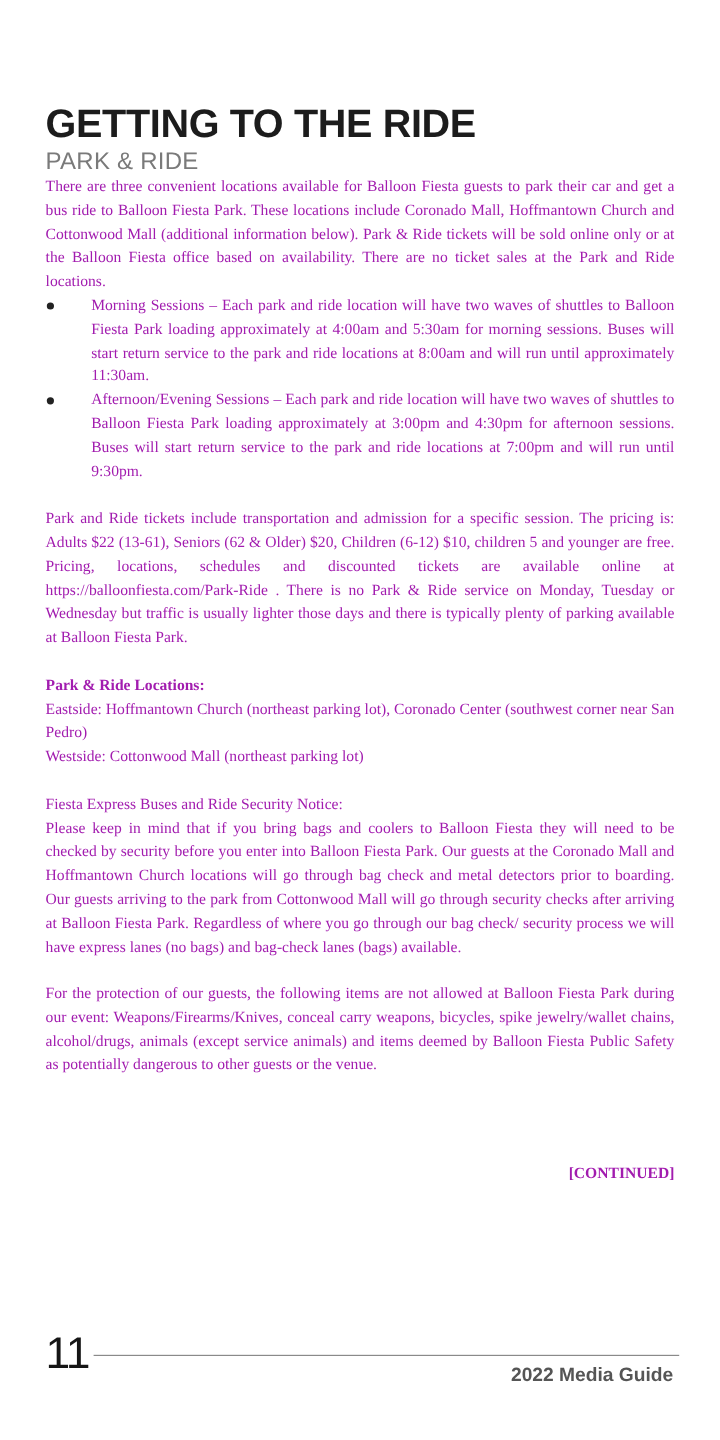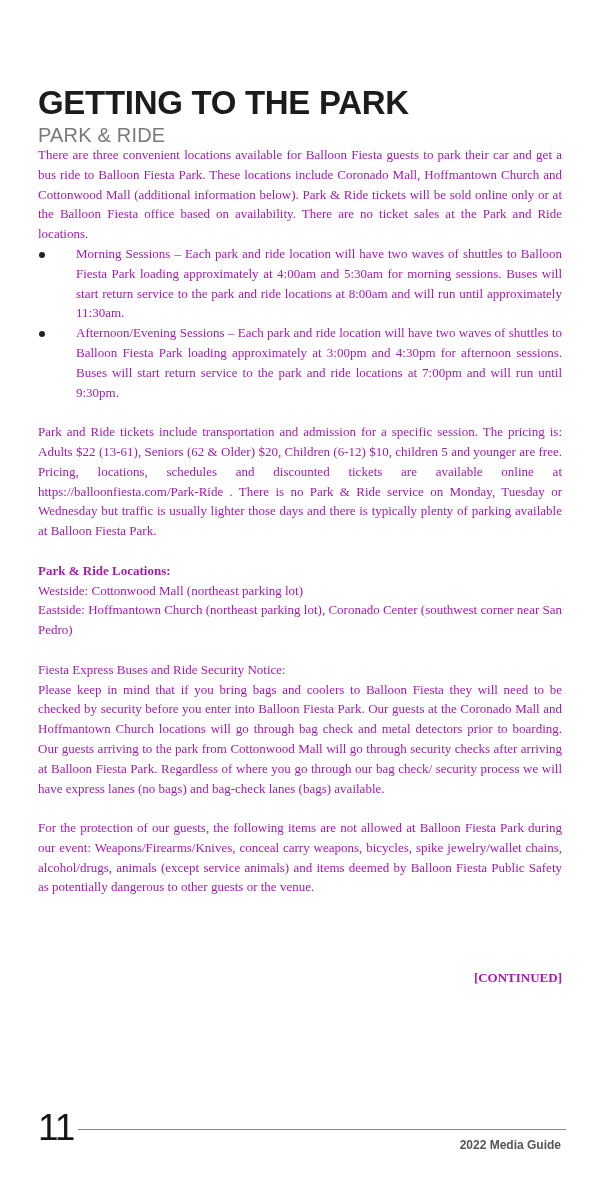--- a/index.html
+++ b/index.html
@@ -12,27 +12,27 @@
   .gap { height: 19.8px; }
   ul.bullets { list-style: none; margin: 0; padding: 0; }
   ul.bullets li { position: relative; padding-left: 38px; }
   ul.bullets li .dot { position: absolute; left: 1px; top: 8px; width: 6px; height: 6px; border-radius: 50%; background: #222; }
   .bold { font-weight: 700; }
   .continued { text-align: right; font-weight: 700; margin-top: 71px; }
   .footer { position: absolute; left: 38px; top: 1108px; width: 528px; height: 60px; }
   .page-num { position: absolute; left: 0; top: 0; font-family: "Liberation Sans", sans-serif; font-weight: 400; font-size: 37px; line-height: 40px; color: #151515; letter-spacing: -1px; }
   .rule { position: absolute; left: 40px; right: 0; top: 21px; height: 1px; background: #8a8a8a; }
   .pub { position: absolute; right: 5px; top: 3px; font-family: "Liberation Sans", sans-serif; font-size: 12px; color: #6d6d6d; font-weight: 300; letter-spacing: -0.2px; }
-  .guide { position: absolute; right: 5px; top: 30px; font-family: "Liberation Sans", sans-serif; font-size: 12px; color: #555; font-weight: 700; }
+  .guide { position: absolute; right: 5px; top: 30px; font-family: "Liberation Sans", sans-serif; font-size: 16px; color: #555; font-weight: 700; }
 </style>
 </head>
 <body>
 
 <div class="page">
-  <h1 class="title">GETTING TO THE PARK</h1>
+  <h1 class="title">GETTING TO THE RIDE</h1>
   <div class="subtitle">PARK &amp; RIDE</div>
 
   <div class="body">
     <p>There are three convenient locations available for Balloon Fiesta guests to park their car and get a bus ride to Balloon Fiesta Park. These locations include Coronado Mall, Hoffmantown Church and Cottonwood Mall (additional information below). Park &amp; Ride tickets will be sold online only or at the Balloon Fiesta office based on availability. There are no ticket sales at the Park and Ride locations.</p>
 
     <ul class="bullets">
       <li>
         <span class="dot"></span>
         <span>Morning Sessions – Each park and ride location will have two waves of shuttles to Balloon Fiesta Park loading approximately at 4:00am and 5:30am for morning sessions.  Buses will start return service to the park and ride locations at 8:00am and will run until approximately 11:30am.</span>
       </li>
@@ -42,22 +42,22 @@
       </li>
     </ul>
 
     <div class="gap"></div>
 
     <p>Park and Ride tickets include transportation and admission for a specific session. The pricing is: Adults $22 (13-61), Seniors (62 &amp; Older) $20, Children (6-12) $10, children 5 and younger are free. Pricing, locations, schedules and discounted tickets are available online at https://balloonfiesta.com/Park-Ride . There is no Park &amp; Ride service on Monday, Tuesday or Wednesday but traffic is usually lighter those days and there is typically plenty of parking available at Balloon Fiesta Park.</p>
 
     <div class="gap"></div>
 
     <p class="bold">Park &amp; Ride Locations:</p>
+    <p>Eastside: Hoffmantown Church (northeast parking lot), Coronado Center (southwest corner near San Pedro)</p>
     <p>Westside: Cottonwood Mall (northeast parking lot)</p>
-    <p>Eastside: Hoffmantown Church (northeast parking lot), Coronado Center (southwest corner near San Pedro)</p>
 
     <div class="gap"></div>
 
     <p>Fiesta Express Buses and Ride Security Notice:</p>
     <p>Please keep in mind that if you bring bags and coolers to Balloon Fiesta they will need to be checked by security before you enter into Balloon Fiesta Park. Our guests at the Coronado Mall and Hoffmantown Church locations will go through bag check and metal detectors prior to boarding.  Our guests arriving to the park from Cottonwood Mall will go through security checks after arriving at Balloon Fiesta Park. Regardless of where you go through our bag check/ security process we will have express lanes (no bags) and bag-check lanes (bags) available.</p>
 
     <div class="gap"></div>
 
     <p>For the protection of our guests, the following items are not allowed at Balloon Fiesta Park during our event: Weapons/Firearms/Knives, conceal carry weapons, bicycles, spike jewelry/wallet chains, alcohol/drugs, animals (except service animals) and items deemed by Balloon Fiesta Public Safety as potentially dangerous to other guests or the venue.</p>
 

